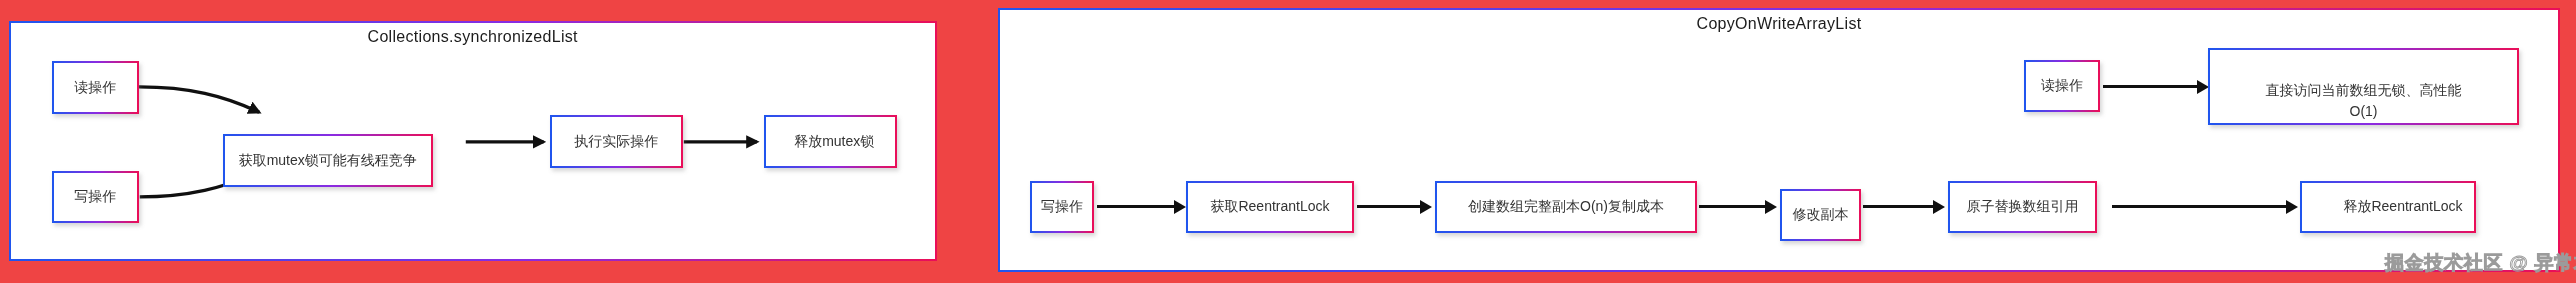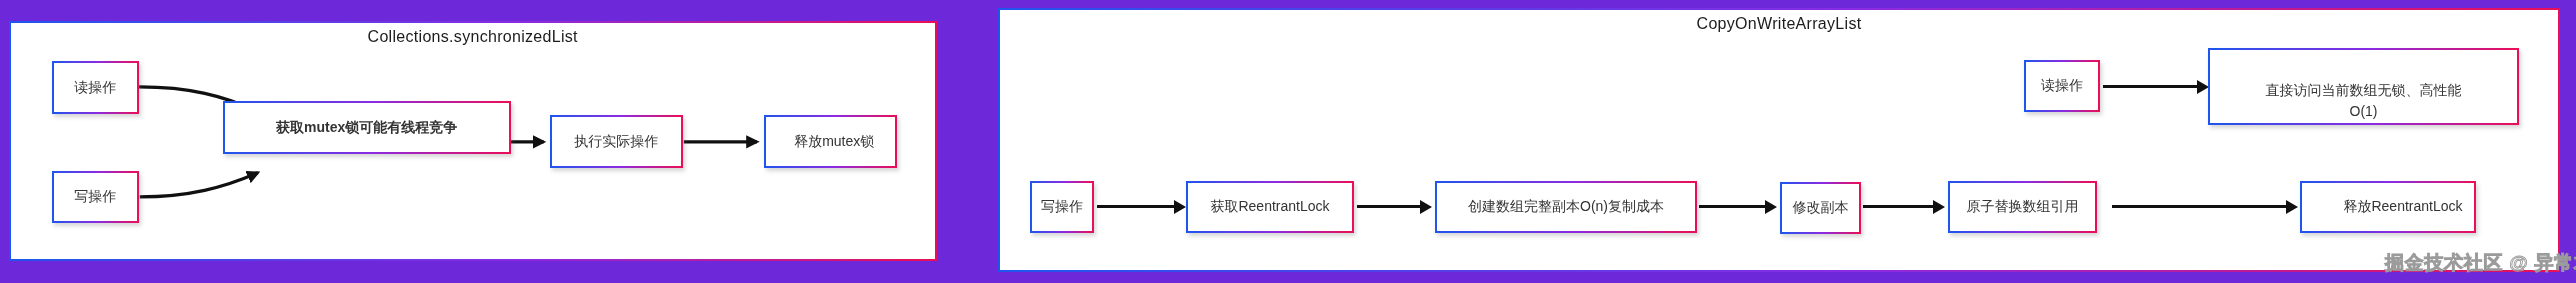--- a/index.html
+++ b/index.html
@@ -8,21 +8,21 @@
     background: #ffffff;
     width: 2576px;
     height: 284px;
     overflow: hidden;
     font-family: "Liberation Sans", "DejaVu Sans", sans-serif;
   }
   .stage {
     position: relative;
     width: 2576px;
     height: 284px;
-    background: #6d28d9;
+    background: #ef4444;
   }
   .panel {
     position: absolute;
     border: 2.7px solid;
     border-image: linear-gradient(90deg, #1f55ee 0%, #8a2be2 55%, #ea0e58 100%) 1;
     background: #ffffff;
     box-sizing: border-box;
   }
   .panel-title {
     position: absolute;
@@ -103,21 +103,21 @@
     </svg>
 
     <div class="node" style="left:41px; top:38px; width:87px; height:53px;">
       <span>读操作</span>
     </div>
 
     <div class="node" style="left:41px; top:148px; width:87px; height:52px;">
       <span>写操作</span>
     </div>
 
-    <div class="node" style="left:212px; top:78px; width:288px; height:53px;font-weight:bold;">
+    <div class="node" style="left:212px; top:111px; width:210px; height:53px;">
       <span>获取mutex锁可能有线程竞争</span>
     </div>
 
     <div class="node" style="left:539px; top:92px; width:133px; height:53px;">
       <span>执行实际操作</span>
     </div>
 
     <div class="node" style="left:753px; top:92px; width:133px; height:53px;padding-left:8px;">
       <span>释放mutex锁</span>
     </div>
@@ -149,21 +149,21 @@
     </div>
 
     <div class="harrow" style="left:357px; top:195px; width:63px;"></div>
 
     <div class="node" style="left:435px; top:171px; width:262px; height:52px;">
       <span>创建数组完整副本O(n)复制成本</span>
     </div>
 
     <div class="harrow" style="left:699px; top:195px; width:66px;"></div>
 
-    <div class="node" style="left:780px; top:172px; width:81px; height:52px;text-align:center;">
+    <div class="node" style="left:780px; top:179px; width:81px; height:52px;text-align:center;">
       <span>修改副本</span>
     </div>
 
     <div class="harrow" style="left:863px; top:195px; width:70px;"></div>
 
     <div class="node" style="left:948px; top:171px; width:149px; height:52px;">
       <span>原子替换数组引用</span>
     </div>
 
     <div class="harrow" style="left:1112px; top:195px; width:174px;"></div>

